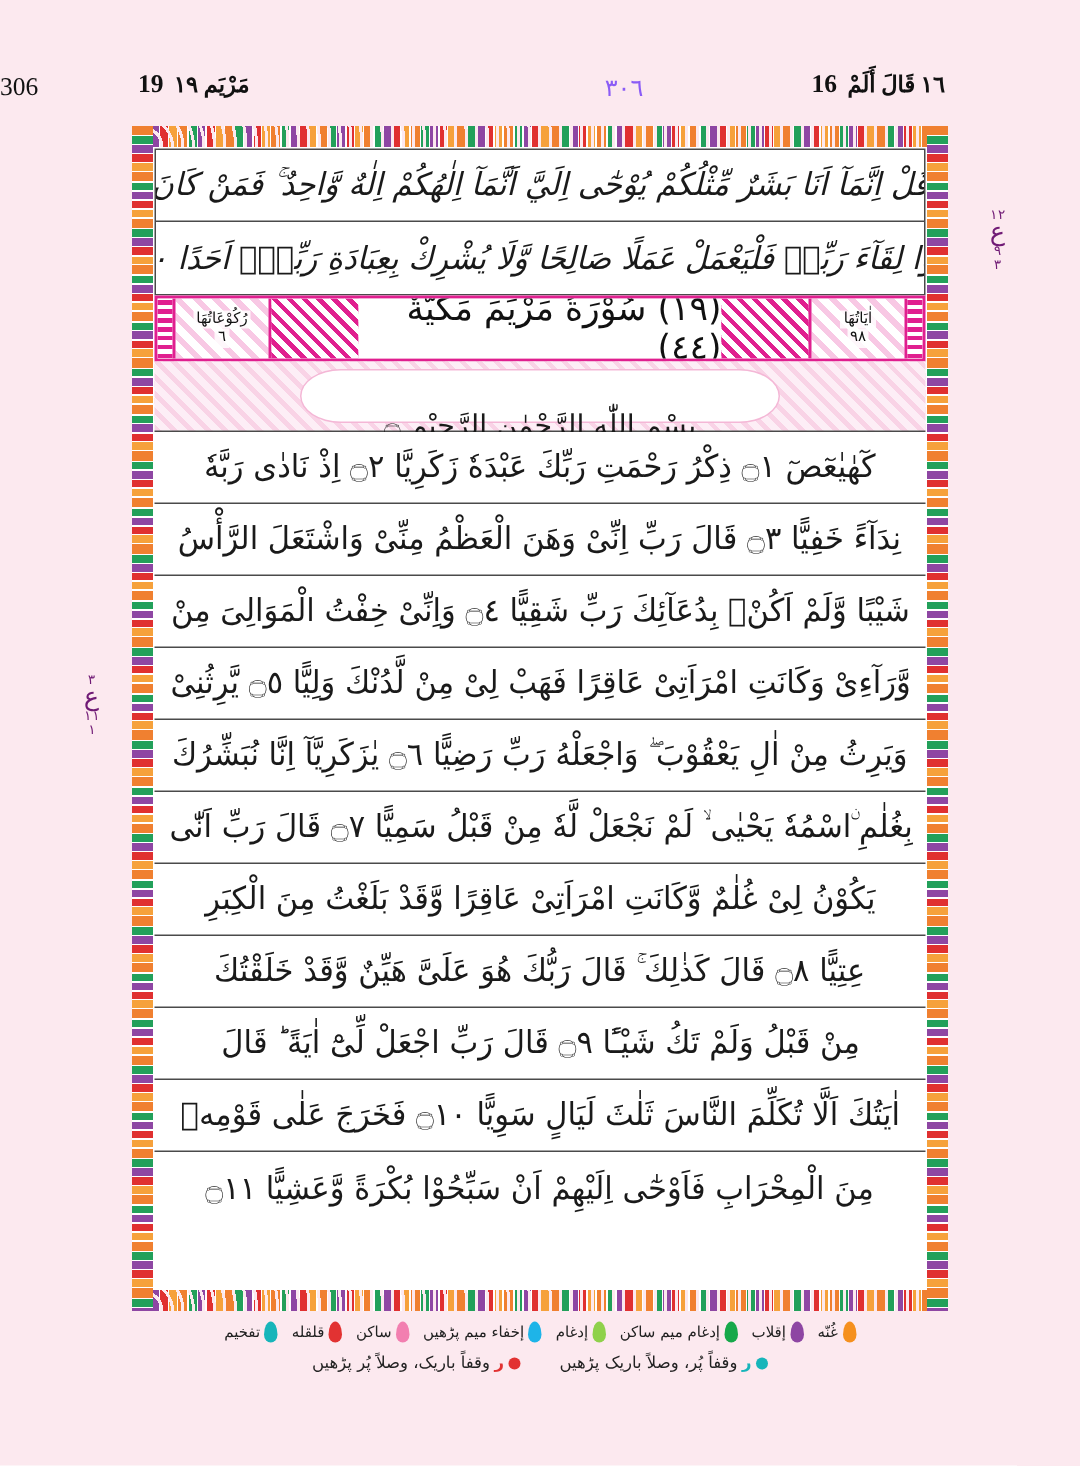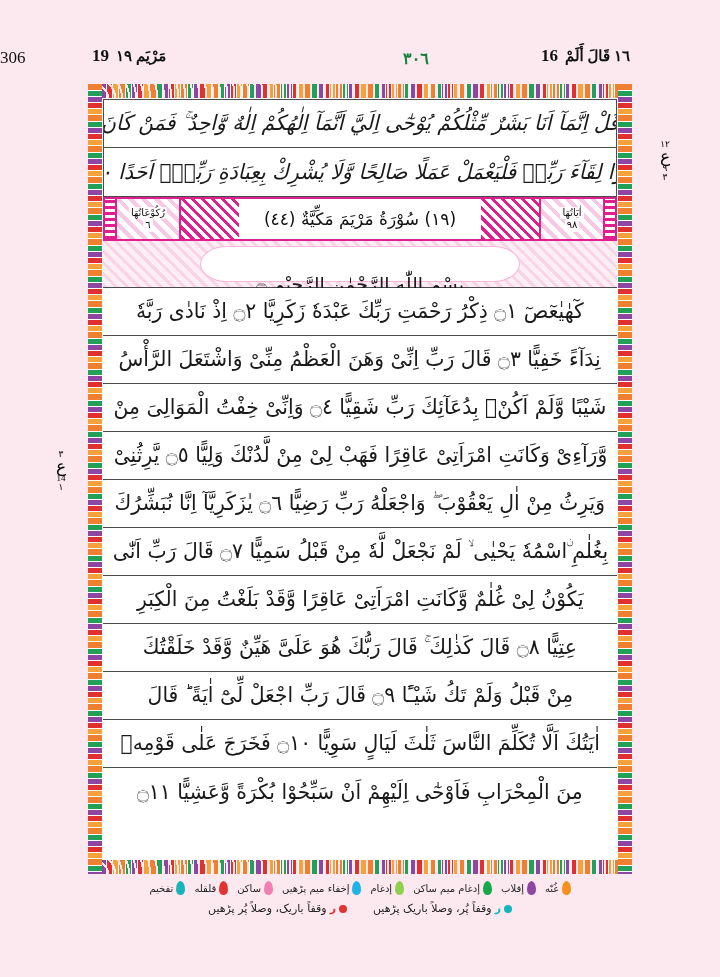--- a/index.html
+++ b/index.html
@@ -30,21 +30,21 @@
     display:flex;align-items:baseline;gap:7px;
     direction:rtl;
   }
   .hdr-right .arab{font-size:15px;}
   .hdr-num-latin{
     position:absolute;left:0;right:0;top:2px;
     text-align:left;font-size:17px;font-weight:normal;color:#111;
   }
   .hdr-num-arab{
     position:absolute;left:356px;top:3px;width:120px;
-    text-align:center;font-size:16px;font-weight:bold;color:#15803d;
+    text-align:center;font-size:16px;font-weight:normal;color:#8b5cf6;
     direction:rtl;
   }
 
   
   .frame{
     position:absolute;left:88px;top:84px;
     width:544px;height:790px;
     box-sizing:border-box;
   }
   
@@ -163,21 +163,21 @@
     background:
       repeating-linear-gradient(45deg,#e01f8f 0 3px,#ffffff 3px 7px),
       repeating-linear-gradient(-45deg,#e01f8f 0 3px,transparent 3px 7px);
   }
   .banner-title{
     flex:1;display:flex;align-items:center;justify-content:center;
     background:#ffffff;direction:rtl;
   }
   .banner-title span{
     font-family:"DejaVu Sans", sans-serif;
-    font-size:17px;color:#111;
+    font-size:23px;color:#111;
   }
 
   
   .bismillah-row{
     position:relative;height:46px;
     background:
       repeating-linear-gradient(45deg,#f9d3e6 0 3px,#fdeef6 3px 8px),
       repeating-linear-gradient(-45deg,#f7c6de 0 3px,transparent 3px 8px);
     display:flex;align-items:center;justify-content:center;
     border-bottom:1px solid #4a4a4a;
@@ -191,22 +191,22 @@
   }
   .bismillah-cart span{
     font-family:"DejaVu Sans", sans-serif;
     font-size:19px;color:#1a1a1a;margin-top:39px;
   }
 
   
   .ruku{
     position:absolute;
     width:26px;text-align:center;
-    font-family:Liberation Serif, serif;
-    color:#000000;line-height:1.0;
+    font-family:Liberation Mono, monospace;
+    color:#701a75;line-height:1.0;
     direction:rtl;
   }
   .ruku .top{font-size:9px;display:block;}
   .ruku .ain{font-size:17px;display:block;margin:-1px 0;}
   .ruku .bot{font-size:9px;display:block;}
   .ruku.right-m{right:42px;}
   .ruku.left-m{left:48px;}
 
   
   .legend{
@@ -256,21 +256,21 @@
 
 <div class="ruku right-m" style="top:140px">
   <span class="top">١٢</span>
   <span class="ain">ع</span>
   <span class="bot">٩</span>
   <span class="bot">٣</span>
 </div>
 <div class="ruku left-m" style="top:450px">
   <span class="top">٣</span>
   <span class="ain">ع</span>
-  <span class="bot">14</span>
+  <span class="bot">١١</span>
   <span class="bot">١</span>
 </div>
 
 <div class="frame">
   <div class="orn-h top"></div>
   <div class="orn-h bot"></div>
   <div class="orn-v left"></div>
   <div class="orn-v right"></div>
 
   <div class="frame-inner">

